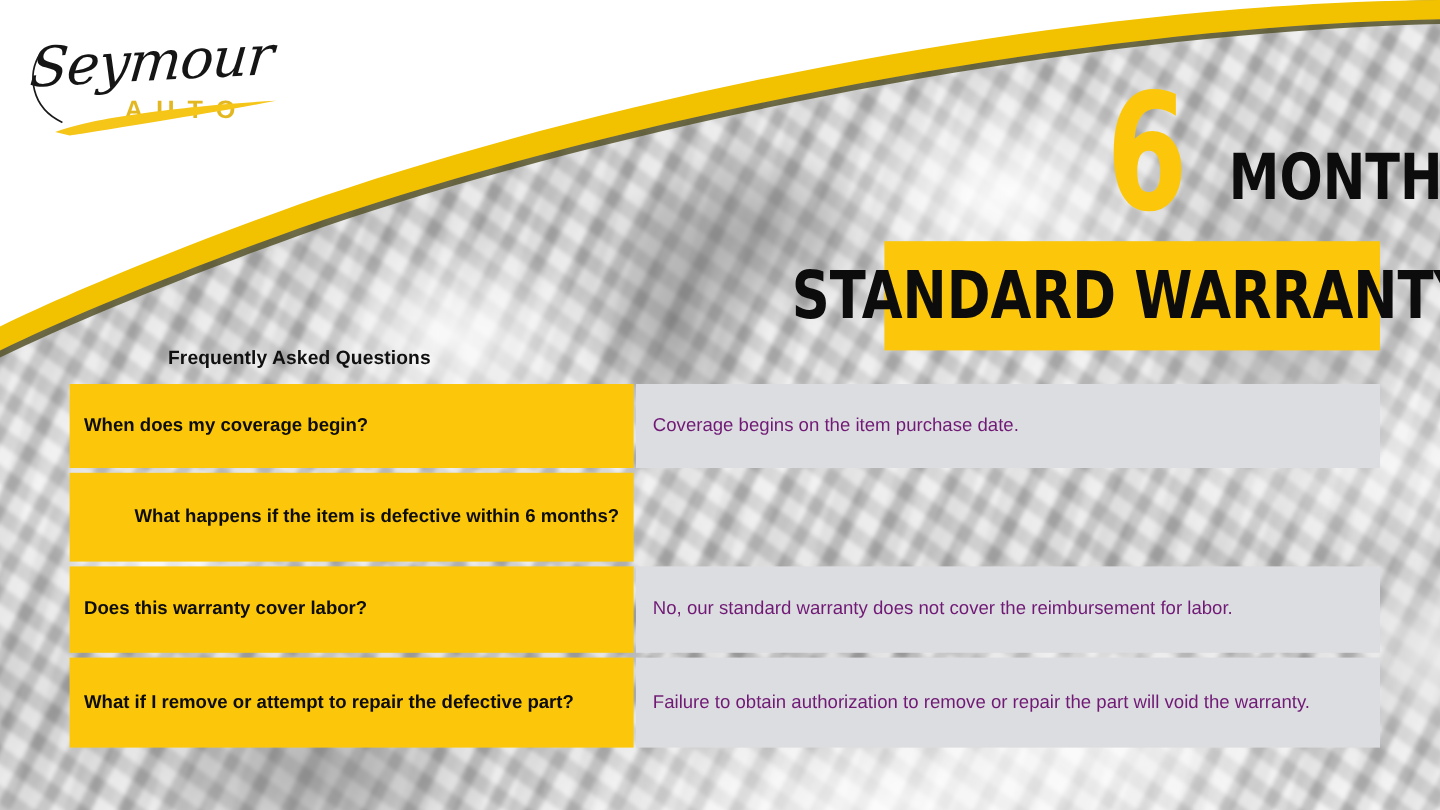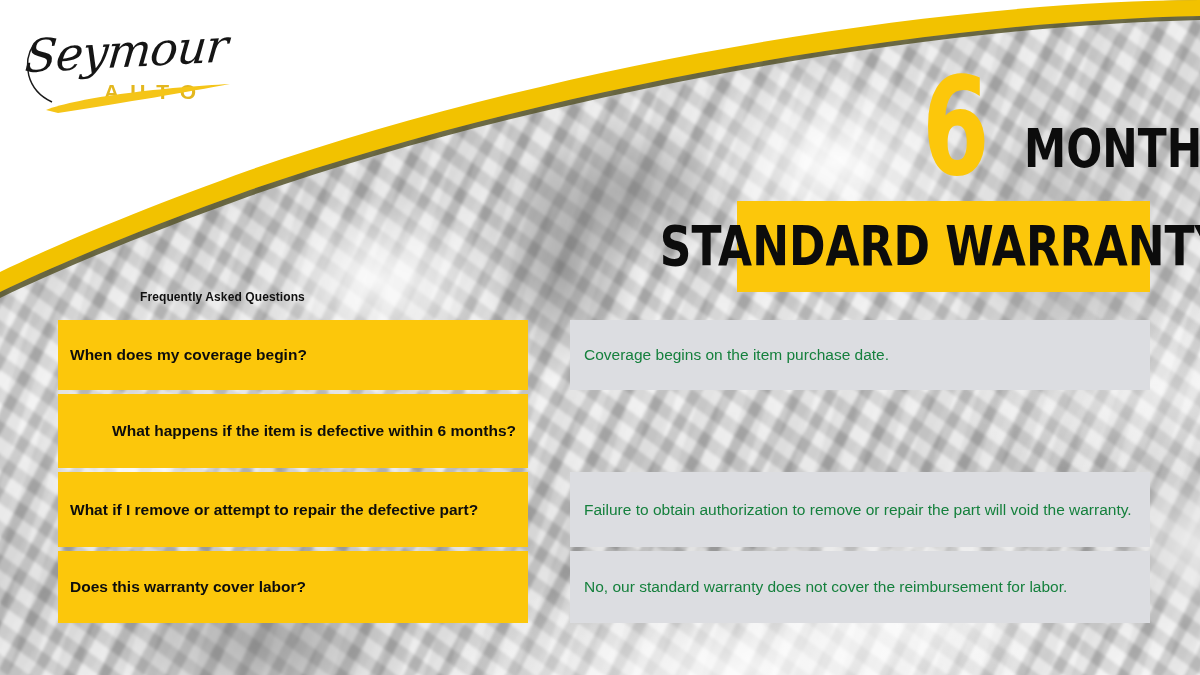--- a/index.html
+++ b/index.html
@@ -141,56 +141,55 @@
     transform: scaleX(0.80);
     transform-origin: center;
     white-space: nowrap;
     letter-spacing: 0px;
   }
 
   
   .faq-heading {
     position: absolute;
     left: 140px; top: 290px;
-    font-size: 12px;
+    font-size: 16px;
     font-weight: bold;
     color: #101010;
     letter-spacing: 0.1px;
   }
 
   
   .faq-table {
     position: absolute;
     left: 58px; top: 320px;
     width: 1092px;
   }
   .faq-row {
     display: flex;
     width: 100%;
     margin-bottom: 4px;
-    gap: 40px;
   }
   .faq-row:last-child { margin-bottom: 0; }
   .faq-q {
     width: 470px;
     flex: 0 0 470px;
     background: #fcc70b;
     color: #0d0d0d;
     font-size: 15.5px;
     font-weight: bold;
     line-height: 20px;
     padding: 0 12px;
     display: flex;
     align-items: center;
     box-sizing: border-box;
   }
   .faq-a {
     flex: 1 1 auto;
     background: #dcdde1;
-    color: #15803d;
+    color: #701a75;
     font-size: 15.5px;
     line-height: 22px;
     padding: 0 14px 0 14px;
     display: flex;
     align-items: center;
     text-align: justify;
     text-justify: inter-word;
     box-sizing: border-box;
     margin-left: 2px;
   }
@@ -249,32 +248,32 @@
         <span>Coverage begins on the item purchase date.</span>
       </div>
     </div>
 
     <div class="faq-row r2">
       <div class="faq-q">
         <span>What happens if the item is defective within 6 months?</span>
       </div>
     </div>
 
+    <div class="faq-row r3">
+      <div class="faq-q">
+        <span>Does this warranty cover labor?</span>
+      </div>
+      <div class="faq-a">
+        <span>No, our standard warranty does not cover the reimbursement for labor.</span>
+      </div>
+    </div>
+
     <div class="faq-row r4">
       <div class="faq-q">
         <span>What if I remove or attempt to repair the defective part?</span>
       </div>
       <div class="faq-a">
         <span>Failure to obtain authorization to remove or repair the part will void the warranty.</span>
       </div>
     </div>
 
-    <div class="faq-row r3">
-      <div class="faq-q">
-        <span>Does this warranty cover labor?</span>
-      </div>
-      <div class="faq-a">
-        <span>No, our standard warranty does not cover the reimbursement for labor.</span>
-      </div>
-    </div>
-
   </div>
 </div>
 
 </body></html>

